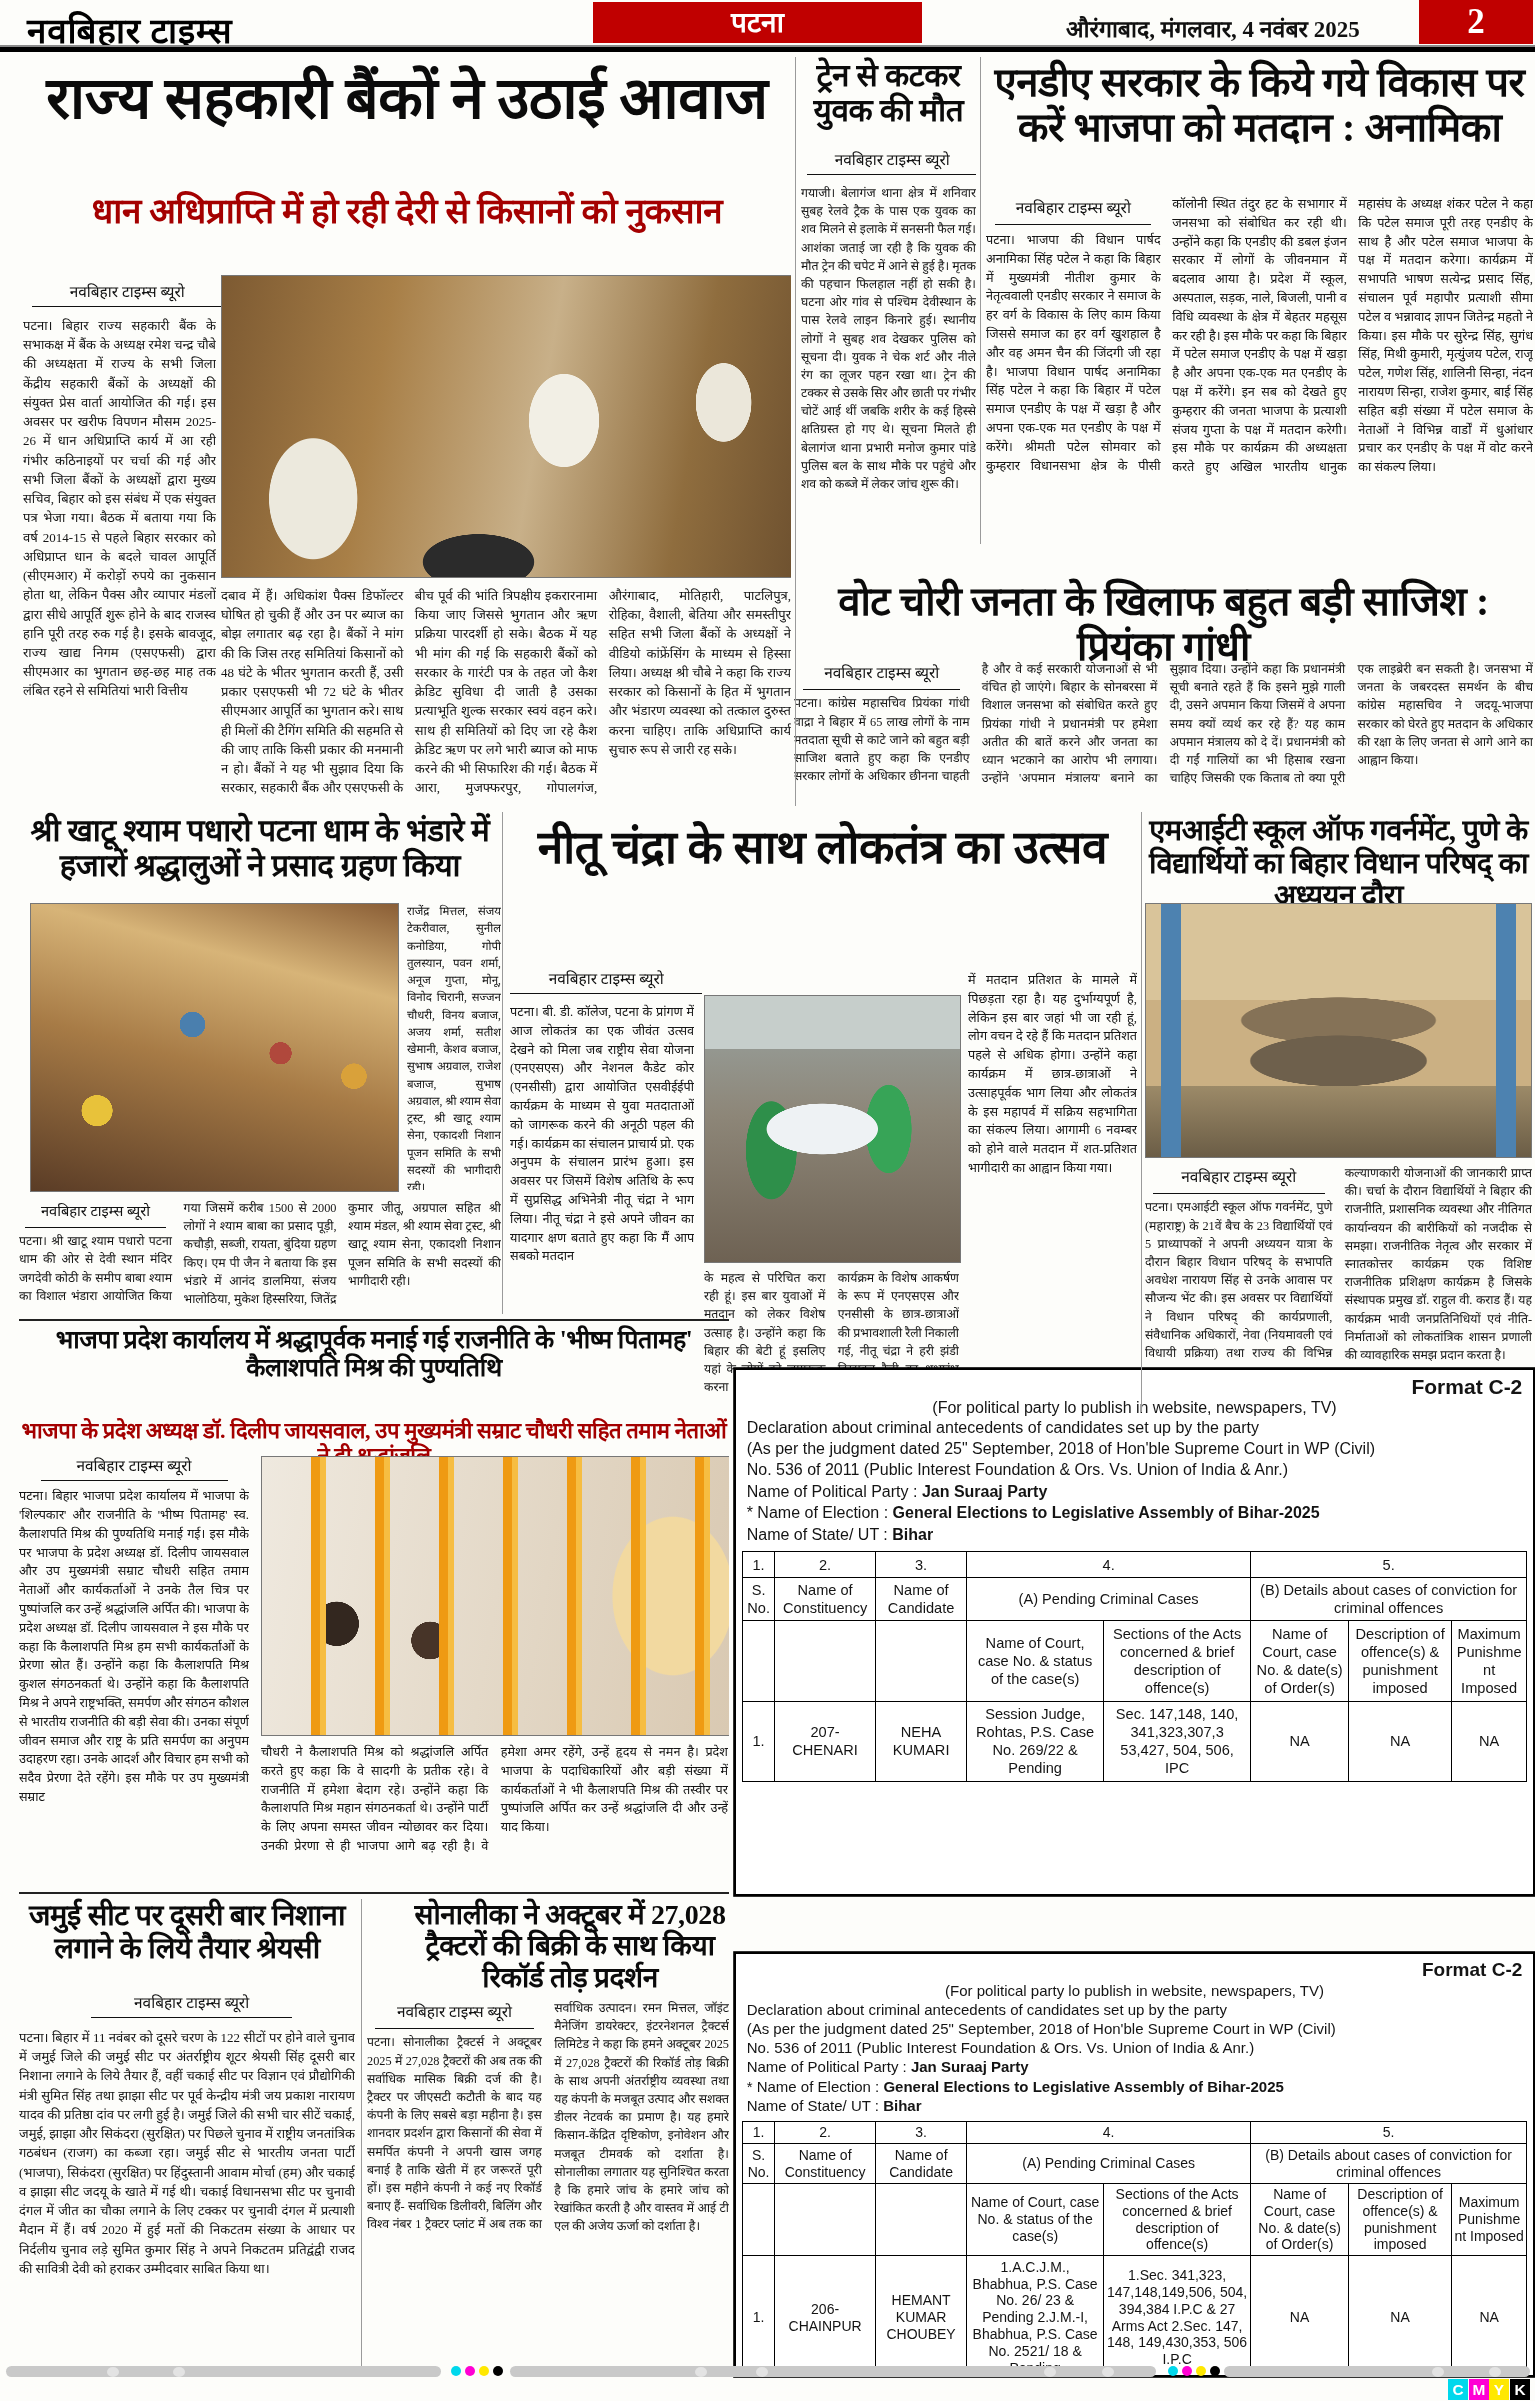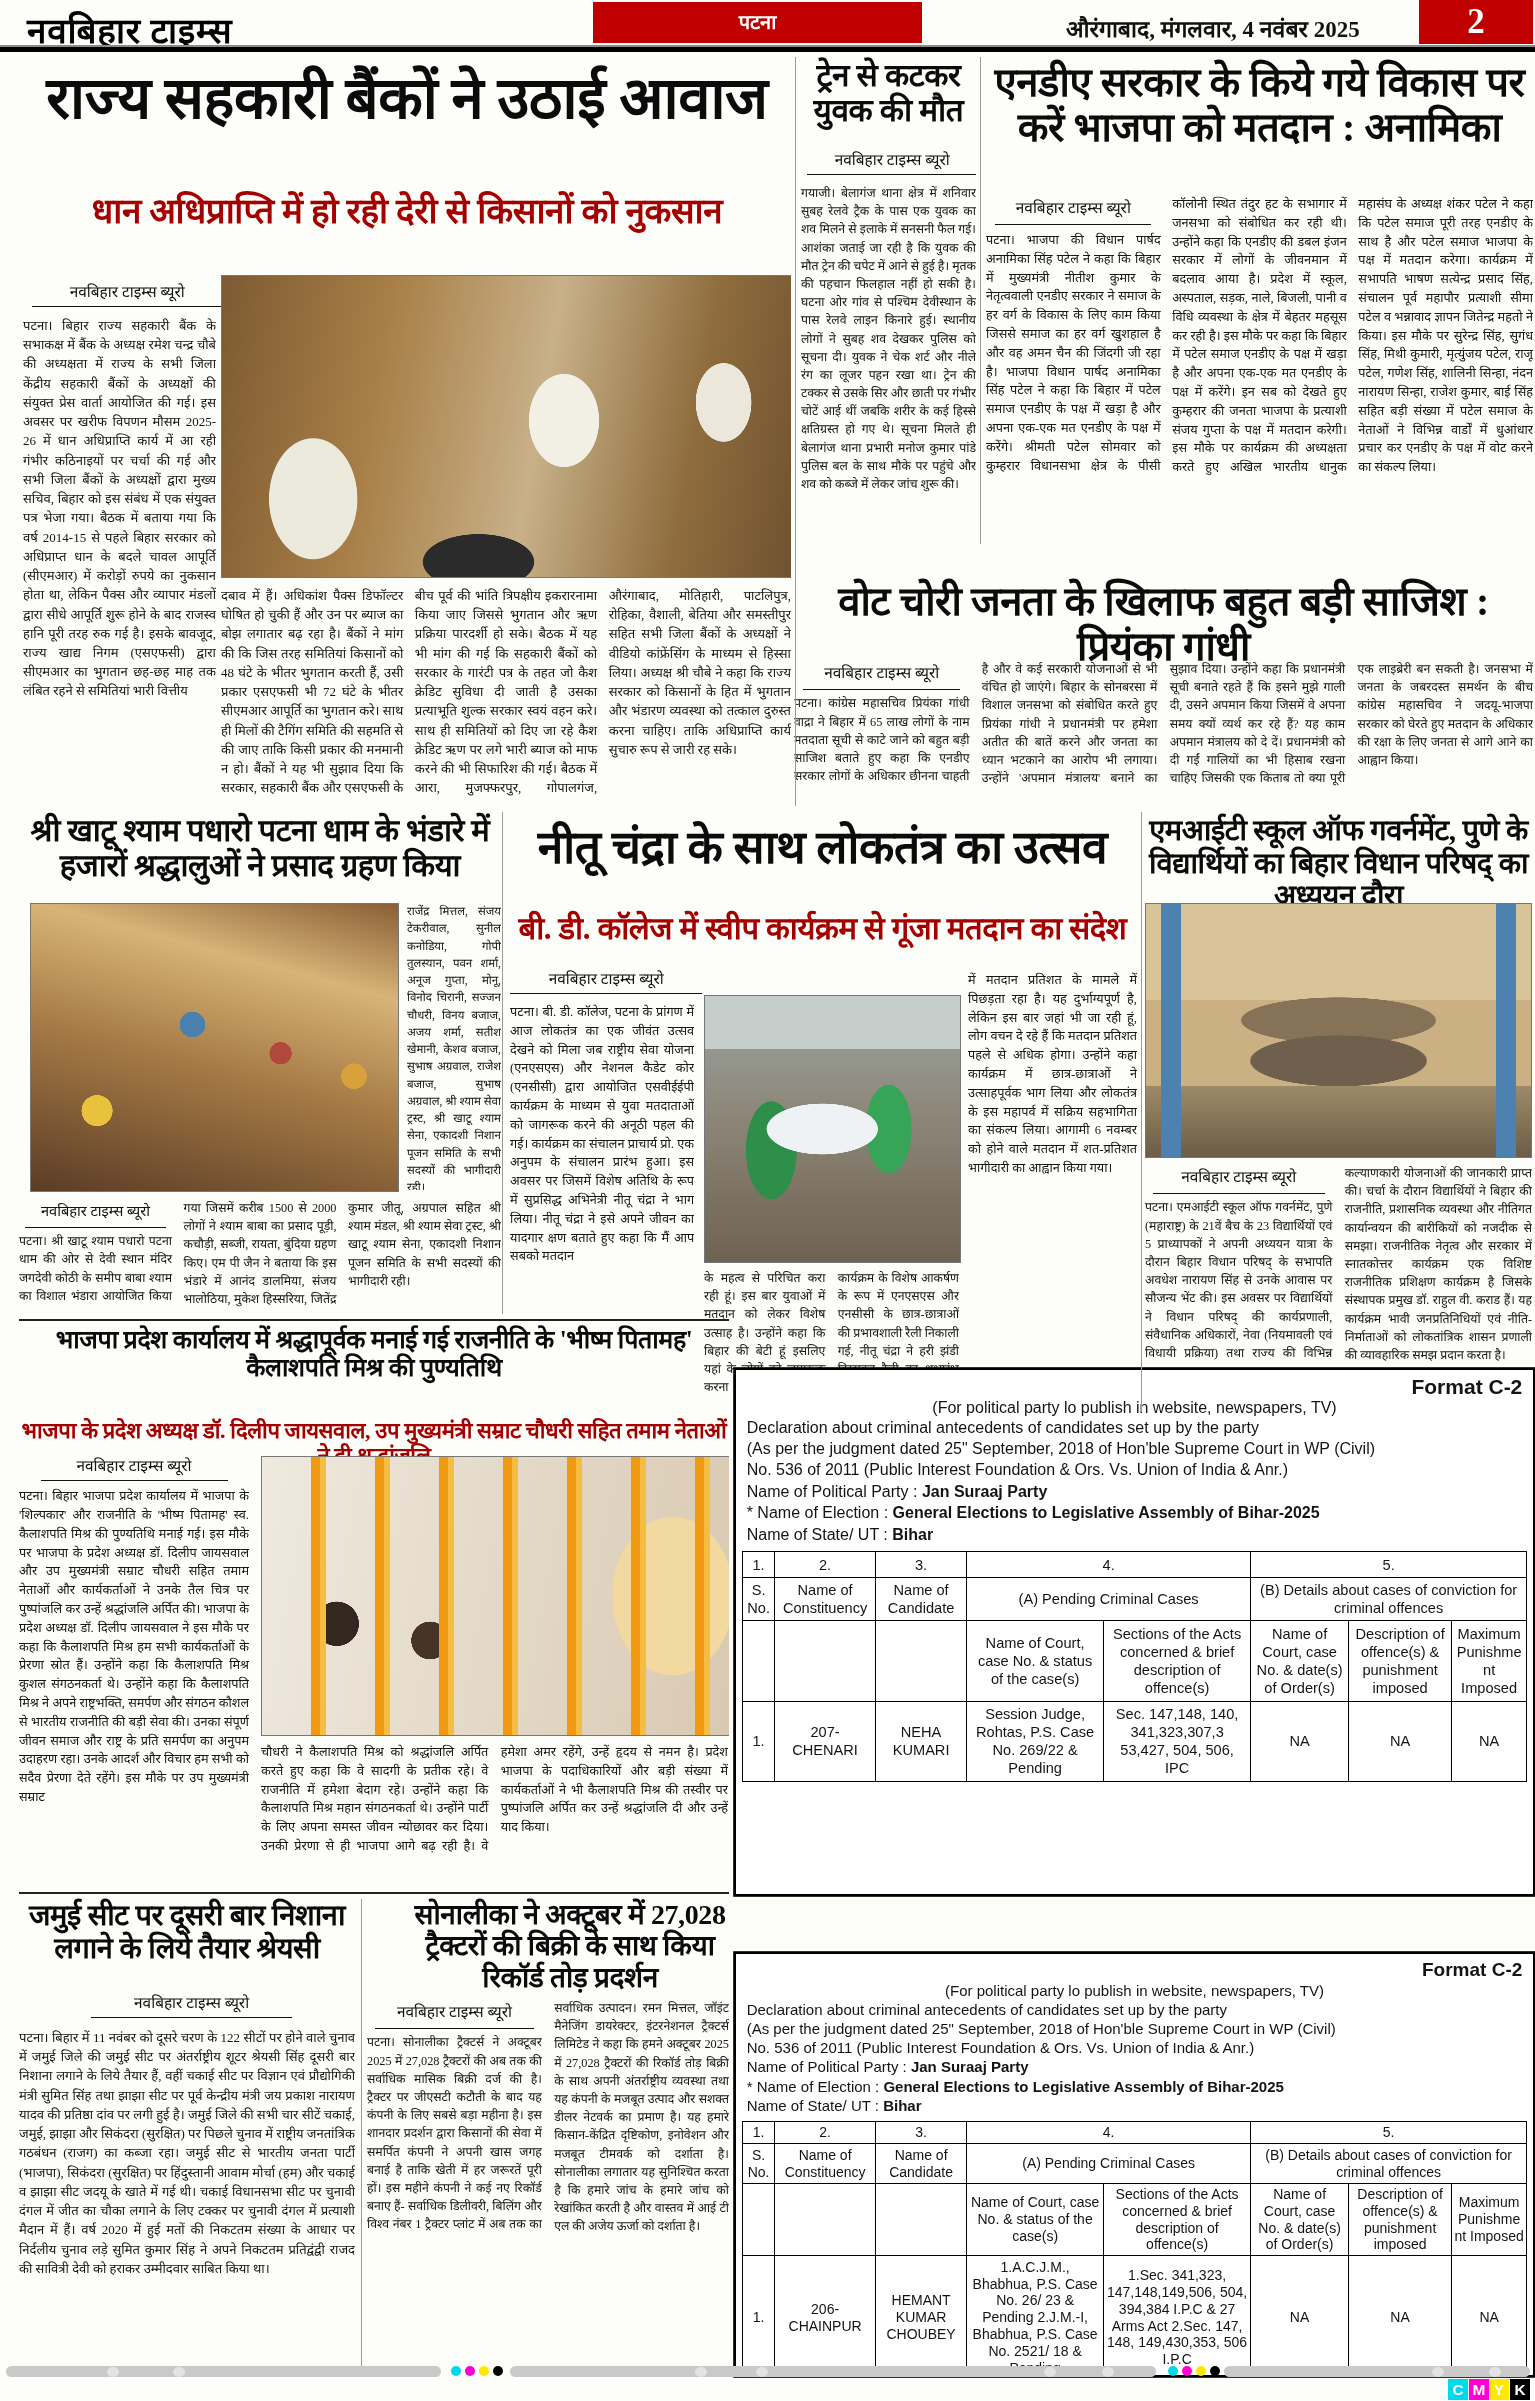--- a/index.html
+++ b/index.html
@@ -76,21 +76,21 @@
   .lightdot{position:absolute;width:12.3px;height:10px;border-radius:50%;background:#e3e3e3;top:2367px;}
   .cmyk-sq{position:absolute;width:20px;height:21px;text-align:center;line-height:21px;
            font-family:"Liberation Sans",sans-serif;font-size:15.4px;color:#fff;font-weight:bold;top:2379px;}
 </style>
 </head>
 <body>
 
 <div id="page">
 
   <div class="abs mast-title" style="left:27px;top:6.1px;">नवबिहार टाइम्स</div>
-  <div class="abs ed-box" style="left:593px;top:1.5px;width:329px;height:41px;font-size:20px;line-height:41px;">पटना</div>
+  <div class="abs ed-box" style="left:593px;top:1.5px;width:329px;height:41px;font-size:28px;line-height:41px;">पटना</div>
   <div class="abs dateline" style="left:1066px;top:12.3px;">औरंगाबाद, मंगलवार, 4 नवंबर 2025</div>
   <div class="abs pg-box" style="left:1419px;top:0;width:114px;height:44px;font-size:35px;line-height:44px;">2</div>
   <div class="abs hd-rule-shadow" style="left:0;top:45px;width:1535px;height:1.5px;"></div>
   <div class="abs hd-rule" style="left:0;top:47px;width:1535px;height:4.6px;"></div>
 
   <div class="art" style="left:23px;top:55px;width:768px;height:752px;">
     <div class="hl" style="top:11.5px;font-size:58px;">राज्य सहकारी बैंकों ने उठाई आवाज</div>
     <div class="hl redtx" style="top:137px;font-size:35px;">धान अधिप्राप्ति में हो रही देरी से किसानों को नुकसान</div>
     <div class="by abs" style="left:9.2px;top:224px;width:181px;">नवबिहार टाइम्स ब्यूरो</div>
     <div class="bd abs" style="left:0;top:261px;width:193px;height:491px;">पटना। बिहार राज्य सहकारी बैंक के सभाकक्ष में बैंक के अध्यक्ष रमेश चन्द्र चौबे की अध्यक्षता में राज्य के सभी जिला केंद्रीय सहकारी बैंकों के अध्यक्षों की संयुक्त प्रेस वार्ता आयोजित की गई। इस अवसर पर खरीफ विपणन मौसम 2025-26 में धान अधिप्राप्ति कार्य में आ रही गंभीर कठिनाइयों पर चर्चा की गई और सभी जिला बैंकों के अध्यक्षों द्वारा मुख्य सचिव, बिहार को इस संबंध में एक संयुक्त पत्र भेजा गया। बैठक में बताया गया कि वर्ष 2014-15 से पहले बिहार सरकार को अधिप्राप्त धान के बदले चावल आपूर्ति (सीएमआर) में करोड़ों रुपये का नुकसान होता था, लेकिन पैक्स और व्यापार मंडलों द्वारा सीधे आपूर्ति शुरू होने के बाद राजस्व हानि पूरी तरह रुक गई है। इसके बावजूद, राज्य खाद्य निगम (एसएफसी) द्वारा सीएमआर का भुगतान छह-छह माह तक लंबित रहने से समितियां भारी वित्तीय</div>
@@ -125,21 +125,20 @@
     <div class="photo ph-khatu" style="left:10.7px;top:92px;width:367px;height:287px;"></div>
     <div class="bd abs" style="left:388px;top:92px;width:94px;height:287px;font-size:11.5px;line-height:1.5;">राजेंद्र मित्तल, संजय टेकरीवाल, सुनील कनोडिया, गोपी तुलस्यान, पवन शर्मा, अनूज गुप्ता, मोनू, विनोद चिरानी, सज्जन चौधरी, विनय बजाज, अजय शर्मा, सतीश खेमानी, केशव बजाज, सुभाष अग्रवाल, राजेश बजाज, सुभाष अग्रवाल, श्री श्याम सेवा ट्रस्ट, श्री खाटू श्याम सेना, एकादशी निशान पूजन समिति के सभी सदस्यों की भागीदारी रही।</div>
     <div class="bd abs cols3" style="left:0;top:388px;width:482px;height:115px;font-size:12.3px;">
       <div class="by" style="margin:0 6.1px 4.6px 6.1px;font-size:14.6px;">नवबिहार टाइम्स ब्यूरो</div>
       <span>पटना। श्री खाटू श्याम पधारो पटना धाम की ओर से देवी स्थान मंदिर जगदेवी कोठी के समीप बाबा श्याम का विशाल भंडारा आयोजित किया गया जिसमें करीब 1500 से 2000 लोगों ने श्याम बाबा का प्रसाद पूड़ी, कचौड़ी, सब्जी, रायता, बुंदिया ग्रहण किए। एम पी जैन ने बताया कि इस भंडारे में आनंद डालमिया, संजय भालोठिया, मुकेश हिस्सरिया, जितेंद्र कुमार जीतू, अग्रपाल सहित श्री श्याम मंडल, श्री श्याम सेवा ट्रस्ट, श्री खाटू श्याम सेना, एकादशी निशान पूजन समिति के सभी सदस्यों की भागीदारी रही।</span>
     </div>
   </div>
 
   <div class="art" style="left:507px;top:811px;width:631px;height:603px;">
     <div class="hl" style="top:10.7px;font-size:46px;">नीतू चंद्रा के साथ लोकतंत्र का उत्सव</div>
-    <div class="hl redtx" style="top:101px;font-size:31px;">बी. डी. कॉलेज में स्वीप कार्यक्रम से गूंजा मतदान का संदेश</div>
     <div class="by abs" style="left:3.1px;top:155px;width:183px;">नवबिहार टाइम्स ब्यूरो</div>
     <div class="bd abs" style="left:3.1px;top:192px;width:184px;height:407px;font-size:12.7px;">पटना। बी. डी. कॉलेज, पटना के प्रांगण में आज लोकतंत्र का एक जीवंत उत्सव देखने को मिला जब राष्ट्रीय सेवा योजना (एनएसएस) और नेशनल कैडेट कोर (एनसीसी) द्वारा आयोजित एसवीईईपी कार्यक्रम के माध्यम से युवा मतदाताओं को जागरूक करने की अनूठी पहल की गई। कार्यक्रम का संचालन प्राचार्य प्रो. एक अनुपम के संचालन प्रारंभ हुआ। इस अवसर पर जिसमें विशेष अतिथि के रूप में सुप्रसिद्ध अभिनेत्री नीतू चंद्रा ने भाग लिया। नीतू चंद्रा ने इसे अपने जीवन का यादगार क्षण बताते हुए कहा कि मैं आप सबको मतदान</div>
     <div class="photo ph-neetu" style="left:197px;top:184px;width:255px;height:266px;"></div>
     <div class="bd abs cols2" style="left:197px;top:458px;width:255px;height:141px;font-size:12.3px;">के महत्व से परिचित करा रही हूं। इस बार युवाओं में मतदान को लेकर विशेष उत्साह है। उन्होंने कहा कि बिहार की बेटी हूं इसलिए यहां के लोगों को जागरूक करना मेरी जिम्मेदारी है। कार्यक्रम के विशेष आकर्षण के रूप में एनएसएस और एनसीसी के छात्र-छात्राओं की प्रभावशाली रैली निकाली गई, नीतू चंद्रा ने हरी झंडी दिखाकर रैली का शुभारंभ किया जिन्होंने हाथों में मतदान जागरूकता से जुड़े स्लोगन लिखे तख्तियां ले रखी थीं। रैली ने पूरे क्षेत्र में मतदान का संदेश फैलाया। नीतू चंद्रा ने यह भी साझा किया कि पटना, जो कि बिहार की राजधानी है। पिछले कुछ चुनावों</div>
     <div class="bd abs" style="left:461px;top:160px;width:169px;height:439px;font-size:12.7px;">में मतदान प्रतिशत के मामले में पिछड़ता रहा है। यह दुर्भाग्यपूर्ण है, लेकिन इस बार जहां भी जा रही हूं, लोग वचन दे रहे हैं कि मतदान प्रतिशत पहले से अधिक होगा। उन्होंने कहा कार्यक्रम में छात्र-छात्राओं ने उत्साहपूर्वक भाग लिया और लोकतंत्र के इस महापर्व में सक्रिय सहभागिता का संकल्प लिया। आगामी 6 नवम्बर को होने वाले मतदान में शत-प्रतिशत भागीदारी का आह्वान किया गया।</div>
   </div>
 
   <div class="art" style="left:1145px;top:811px;width:387px;height:603px;">
     <div class="hl" style="top:3.1px;font-size:29px;">एमआईटी स्कूल ऑफ गवर्नमेंट, पुणे के विद्यार्थियों का बिहार विधान परिषद् का अध्ययन दौरा</div>
     <div class="photo ph-mit" style="left:0;top:92px;width:385px;height:253px;"></div>

